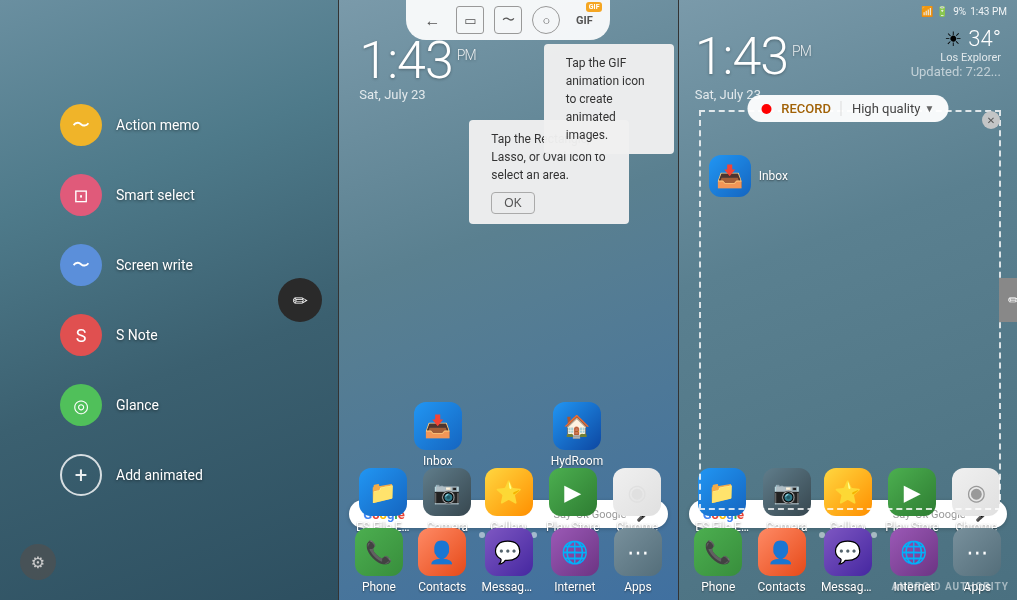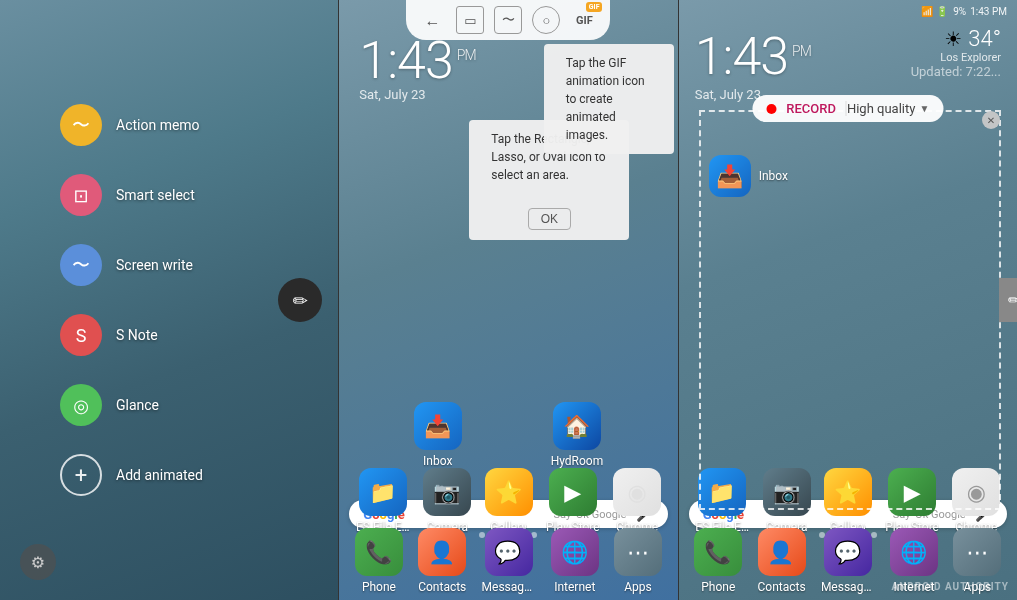--- a/index.html
+++ b/index.html
@@ -185,22 +185,22 @@
       background: rgba(240,240,240,0.97);
       border-radius: 4px;
       padding: 10px 22px;
       font-size: 12px;
       color: #333;
       line-height: 1.5;
       max-width: 140px;
     }
     .tooltip-ok {
       display: flex;
-      justify-content: center;
-      margin-top: 24px;
+      justify-content: flex-start;
+      margin-top: 8px;
     }
     .tooltip-ok button {
       background: transparent;
       border: 1px solid #aaa;
       border-radius: 4px;
       padding: 3px 12px;
       font-size: 12px;
       color: #555;
       cursor: pointer;
     }
@@ -358,27 +358,28 @@
       z-index: 15;
     }
     .record-dot {
       width: 10px;
       height: 10px;
       background: #f00;
       border-radius: 50%;
     }
     .record-label {
       font-size: 13px;
-      color: #be185d;
+      color: #a16207;
       font-weight: 500;
     }
     .record-quality {
       font-size: 13px;
       color: #444;
       border-left: 1px solid #ddd;
+      padding-left: 10px;
       display: flex;
       align-items: center;
       gap: 4px;
     }
     .record-chevron { font-size: 10px; color: #666; }
 
     
     .selection-rect {
       position: absolute;
       border: 2px dashed rgba(255,255,255,0.8);

